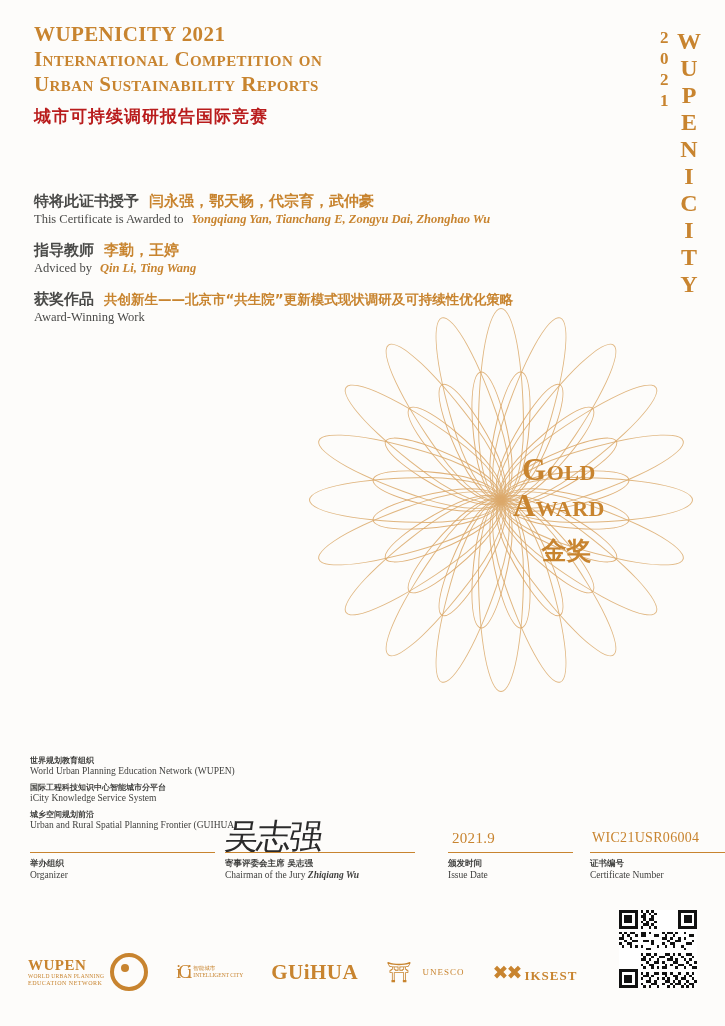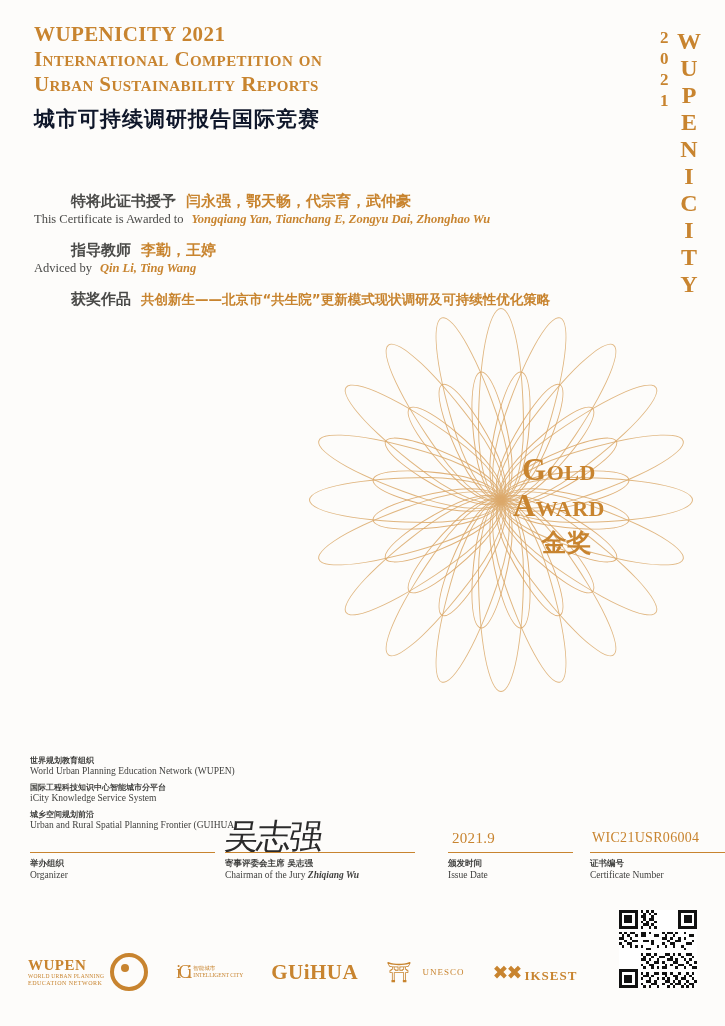--- a/index.html
+++ b/index.html
@@ -58,24 +58,24 @@
     font-variant: small-caps;
     font-size: 21px;
     line-height: 25px;
     letter-spacing: .4px;
     color: #c8842f;
     font-weight: 700;
   }
   .h-cn {
     margin-top: 8px;
     font-family: Liberation Mono, monospace;
-    font-size: 21px;
+    font-size: 17px;
     font-weight: 700;
     letter-spacing: 1px;
-    color: #0f172a;
+    color: #b91c1c;
   }
 
   
   .vertical-brand {
     position: absolute;
     right: 24px;
     top: 28px;
     width: 44px;
     height: 190px;
     writing-mode: vertical-rl;
@@ -99,21 +99,20 @@
     left: 34px;
     top: 192px;
     width: 600px;
   }
   .field {
     margin-bottom: 14px;
   }
   .f-row {
     display: flex;
     align-items: baseline;
-    margin-left: 37px;
   }
   .f-label-cn {
     font-family: "DejaVu Sans", sans-serif;
     font-size: 15px;
     font-weight: 700;
     color: #4a4a48;
     white-space: nowrap;
   }
   .f-value-cn {
     font-family: "DejaVu Sans", sans-serif;
@@ -159,21 +158,21 @@
     font-variant: small-caps;
     font-size: 31px;
     font-weight: 700;
     line-height: 36px;
     letter-spacing: .5px;
   }
   .award-cn {
     font-family: "DejaVu Sans", sans-serif;
     font-size: 25px;
     font-weight: 700;
-    margin-top: 2px;
+    margin-top: 10px;
     padding-left: 15px;
   }
 
   
   .footer {
     position: absolute;
     left: 30px;
     top: 756px;
     width: 665px;
   }
@@ -393,20 +392,23 @@
       <div class="f-sub">
         <span class="f-label-en">Adviced by</span>
         <span class="f-value-en">Qin Li, Ting Wang</span>
       </div>
     </div>
 
     <div class="field">
       <div class="f-row">
         <span class="f-label-cn">获奖作品</span>
         <span class="work-cn">共创新生——北京市“共生院”更新模式现状调研及可持续性优化策略</span>
+      </div>
+      <div class="f-sub">
+        <span class="f-label-en">Award-Winning Work</span>
       </div>
     </div>
 
   </div>
 
   <div class="award">
     <div class="award-l1">Gold</div>
     <div class="award-l2">Award</div>
     <div class="award-cn">金奖</div>
   </div>

